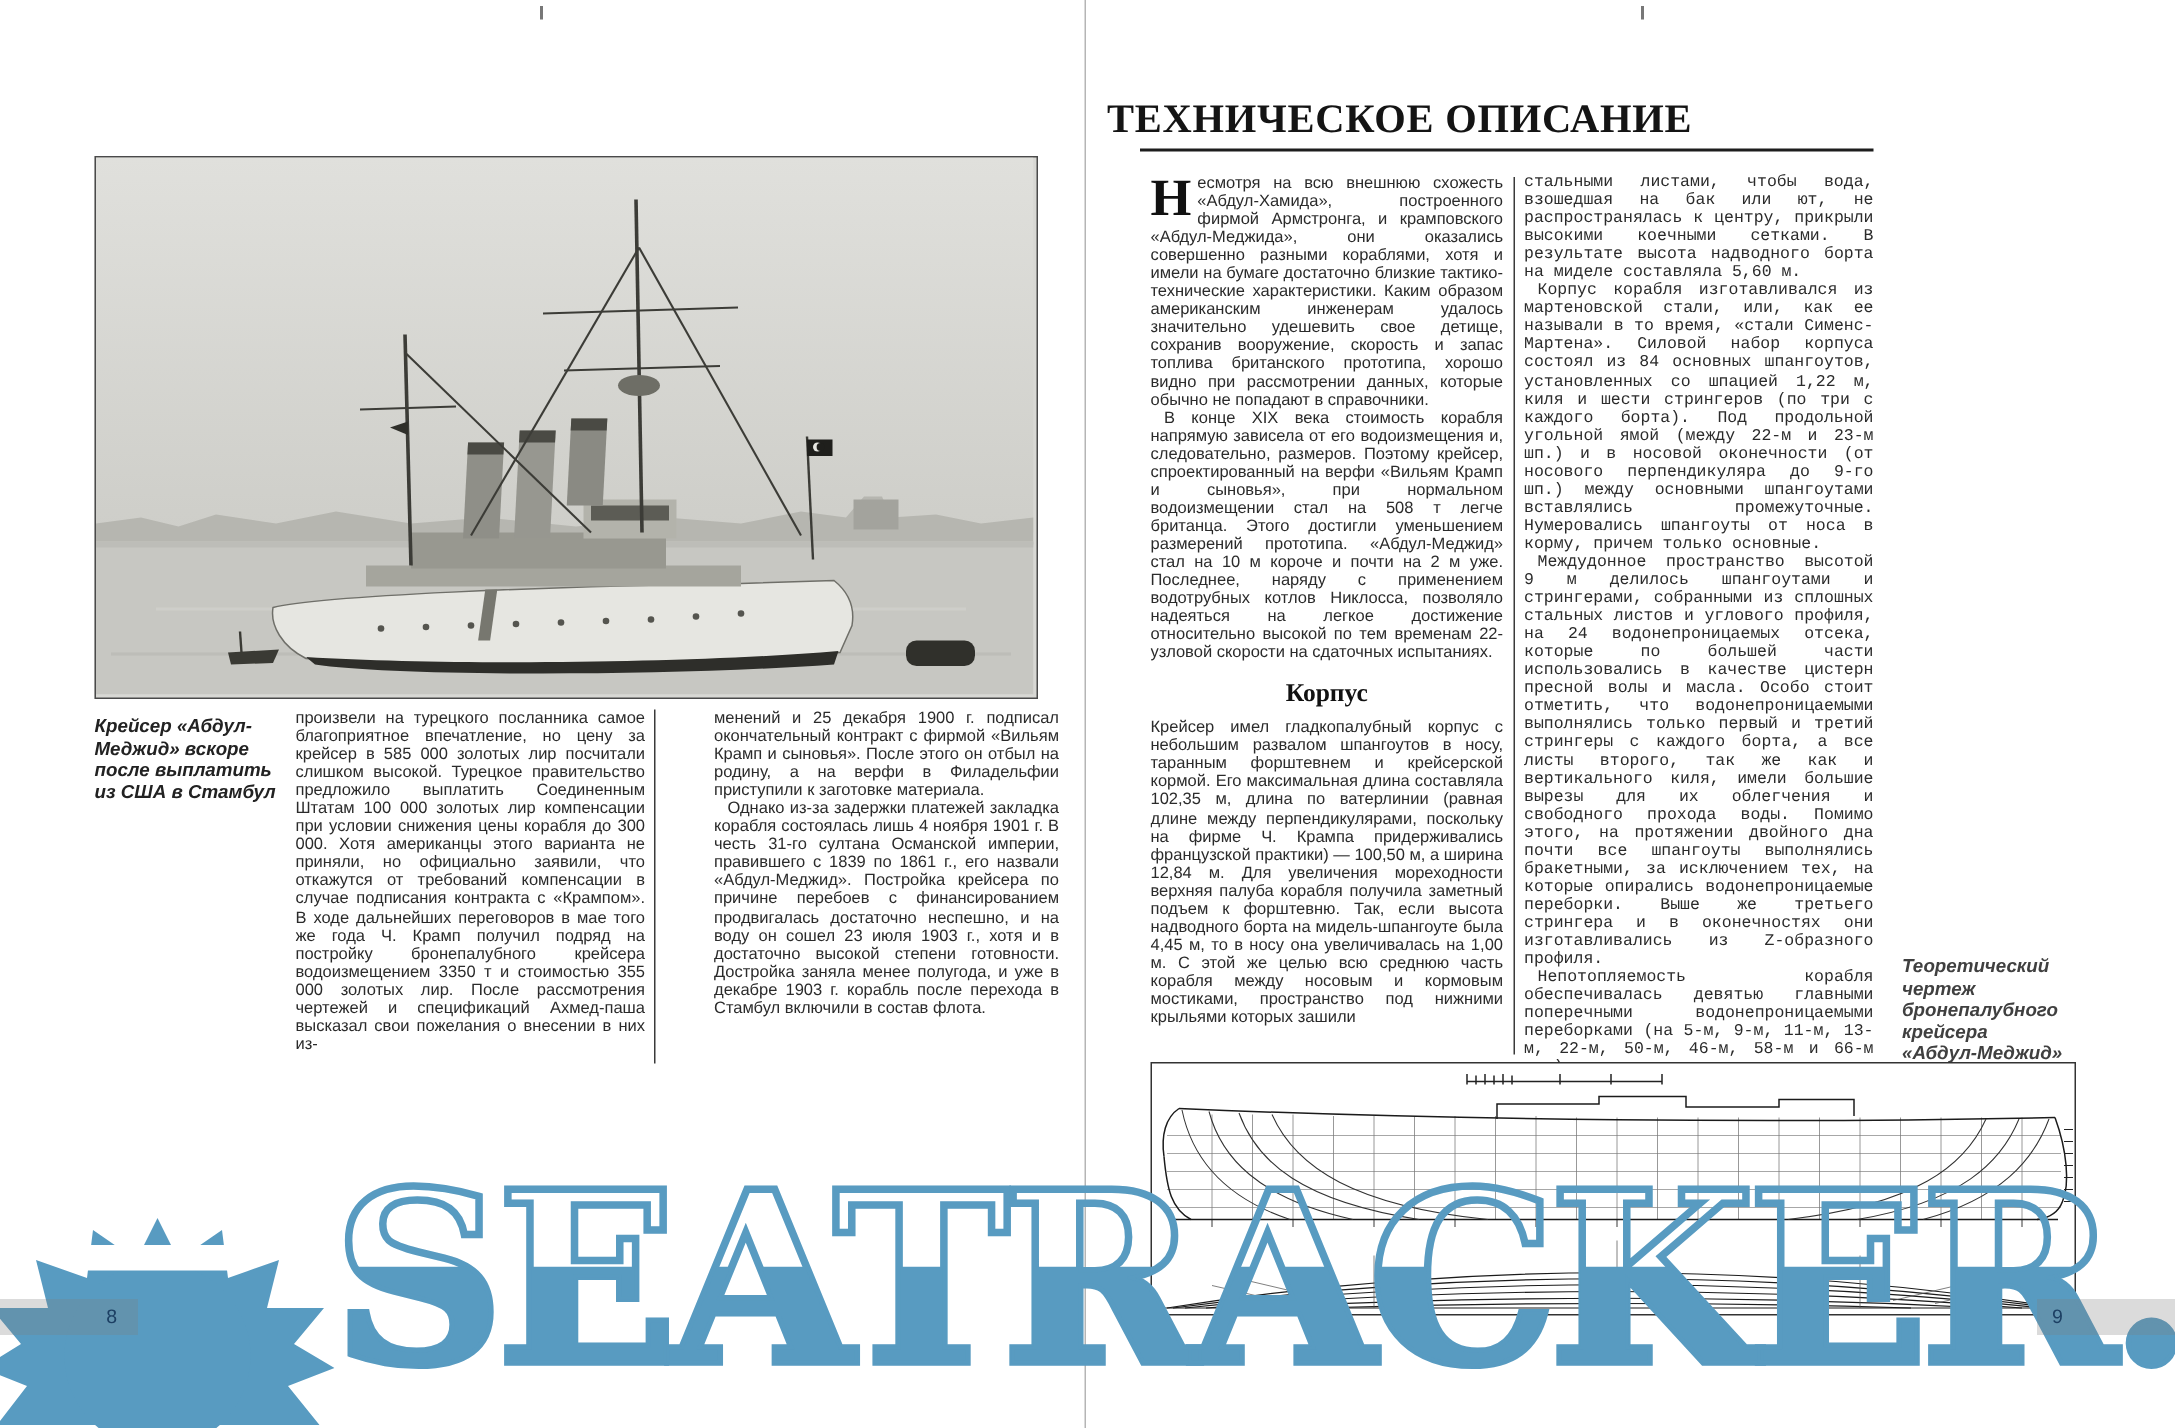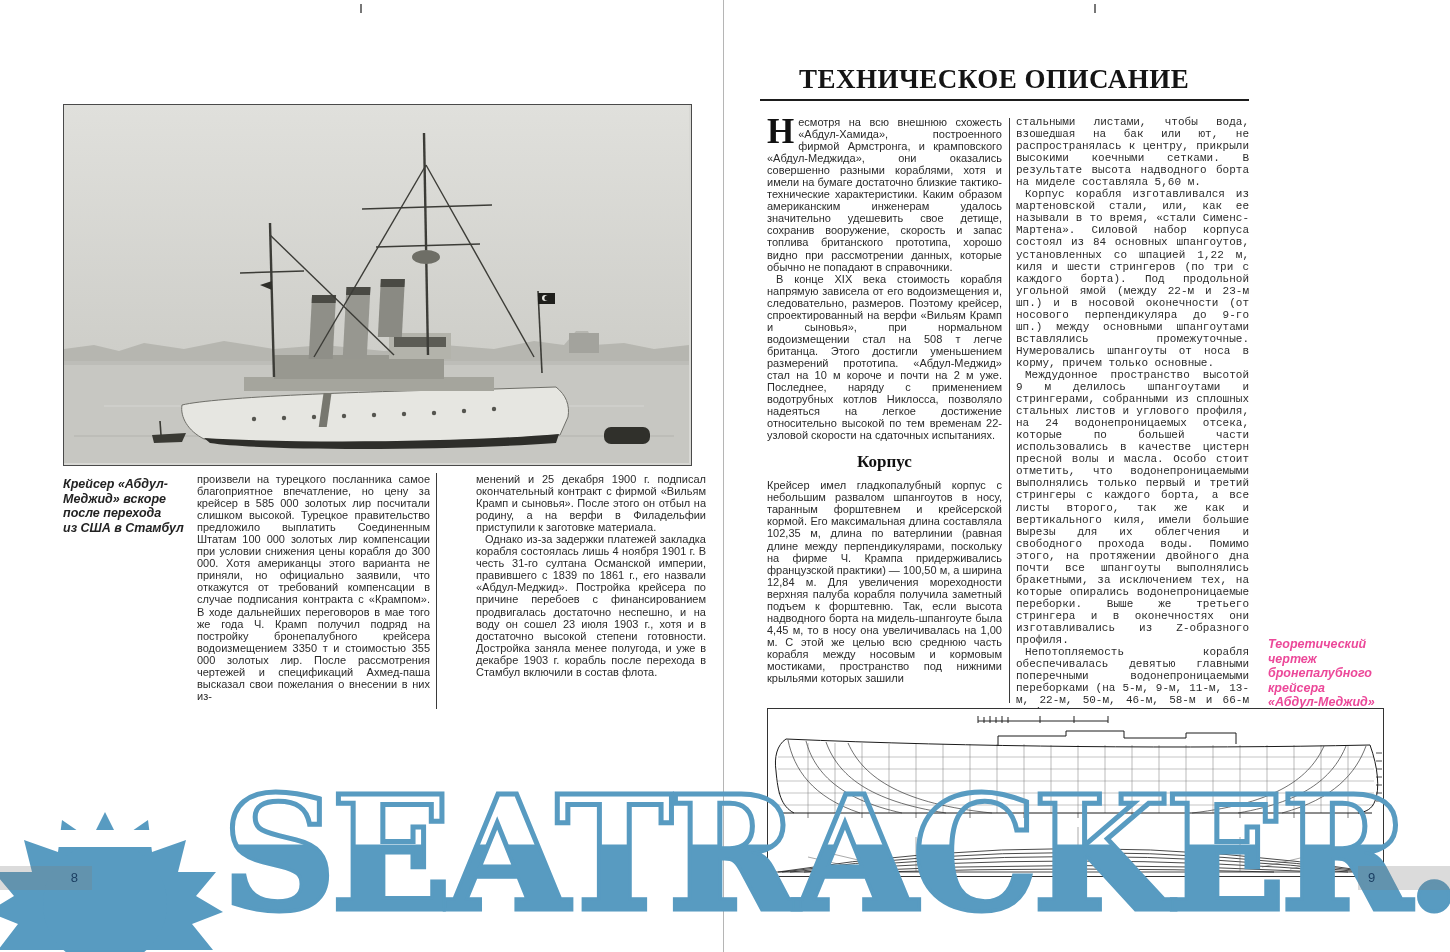--- a/index.html
+++ b/index.html
@@ -15,30 +15,30 @@
   .photo-frame{left:63px;top:104px;width:627px;height:360px;border:1px solid #4a4a4a;background:#d8d8d4;}
   .photo-caption{left:63px;top:477px;width:135px;font:bold italic 12.5px "Liberation Sans",sans-serif;
     line-height:14.5px;color:#222;white-space:pre-line;}
   .bodycol{font-size:11px;line-height:12.05px;text-align:justify;color:#2b2b2b;overflow:hidden;}
   .bodycol p{margin:0;}
   .bodycol p.ind{text-indent:9px;}
   .col-l1{left:197px;top:473px;width:233px;height:238px;}
   .col-l2{left:447px;top:473px;width:230px;height:238px;margin-left:29px;}
   .vrule{width:1px;background:#3a3a3a;}
   
-  .main-heading{left:799px;top:64px;width:520px;font:bold 27px "Liberation Serif",serif;
+  .main-heading{left:738px;top:64px;width:520px;font:bold 27px "Liberation Serif",serif;
     letter-spacing:.5px;color:#141414;white-space:nowrap;}
   .heading-rule{left:760px;top:99px;width:489px;height:2px;background:#1d1d1d;}
   .col-r1{left:767px;top:116px;width:235px;height:592px;}
   .col-r2{left:1016px;top:116px;width:233px;height:592px;font-family:Liberation Mono, monospace;}
   .dropcap{float:left;font:bold 35px "Liberation Serif",serif;line-height:30px;
     margin:1px 4px 0 0;color:#111;}
   .subhead{font:bold 17px "Liberation Serif",serif;color:#111;margin:11px 0 7px 0 !important;text-align:center;}
   .side-caption{left:1268px;top:637px;width:170px;font:bold italic 12.5px "Liberation Sans",sans-serif;
-    line-height:14.5px;color:#ec4899;white-space:pre-line;}
+    line-height:14.5px;color:#404040;white-space:pre-line;}
   .drawing-box{left:767px;top:708px;width:617px;height:169px;border:1px solid #333;background:#fff;box-sizing:border-box;}
   
   .wm-wrap{left:0;top:0;width:1450px;height:952px;pointer-events:none;z-index:40;}
   .wm-text{position:absolute;left:222px;top:775px;font:bold 158px "DejaVu Serif",serif;
     letter-spacing:-5px;line-height:1;white-space:nowrap;}
   .wm-outline{color:transparent;-webkit-text-stroke:5px #589bc1;}
   .wm-solid{color:#589bc1;-webkit-text-stroke:2px #589bc1;clip-path:inset(44% 0 0 0);}
   .wm-sun{position:absolute;left:-12px;top:812px;}
   
   .pagebar{top:866px;height:24px;background:rgba(125,125,125,.28);z-index:50;
@@ -123,21 +123,21 @@
       <circle cx="483" cy="193" r="2.6" fill="#1f1f1c"></circle>
 
     <rect x="540" y="322" width="46" height="17" rx="7" fill="#30302b"></rect>
     <path d="M88,330 l34,-2 l-4,9 l-28,1 Z" fill="#3a3a34"></path>
     <line x1="96" y1="316" x2="97" y2="330" stroke="#3a3a34" stroke-width="1.6"></line>
   </svg>
 </div>
 
 <div class="abs photo-caption">Крейсер «Абдул-
 Меджид» вскоре
-после перехода
+после выплатить
 из США в Стамбул</div>
 
 <div class="abs bodycol col-l1">
   <p>произвели на турецкого посланника самое благоприятное впечатление, но цену за крейсер в 585 000 золотых лир посчитали слишком высокой. Турецкое правительство предложило выплатить Соединенным Штатам 100 000 золотых лир компенсации при условии снижения цены корабля до 300 000. Хотя американцы этого варианта не приняли, но официально заявили, что откажутся от требований компенсации в случае подписания контракта с «Крампом». В ходе дальнейших переговоров в мае того же года Ч. Крамп получил подряд на постройку бронепалубного крейсера водоизмещением 3350 т и стоимостью 355 000 золотых лир. После рассмотрения чертежей и спецификаций Ахмед-паша высказал свои пожелания о внесении в них из-</p>
 </div>
 <div class="abs vrule" style="left:436px;top:473px;height:236px"></div>
 <div class="abs bodycol col-l2">
   <p>менений и 25 декабря 1900 г. подписал окончательный контракт с фирмой «Вильям Крамп и сыновья». После этого он отбыл на родину, а на верфи в Филадельфии приступили к заготовке материала.</p>
   <p class="ind">Однако из-за задержки платежей закладка корабля состоялась лишь 4 ноября 1901 г. В честь 31-го султана Османской империи, правившего с 1839 по 1861 г., его назвали «Абдул-Меджид». Постройка крейсера по причине перебоев с финансированием продвигалась достаточно неспешно, и на воду он сошел 23 июля 1903 г., хотя и в достаточно высокой степени готовности. Достройка заняла менее полугода, и уже в декабре 1903 г. корабль после перехода в Стамбул включили в состав флота.</p>
 </div>

